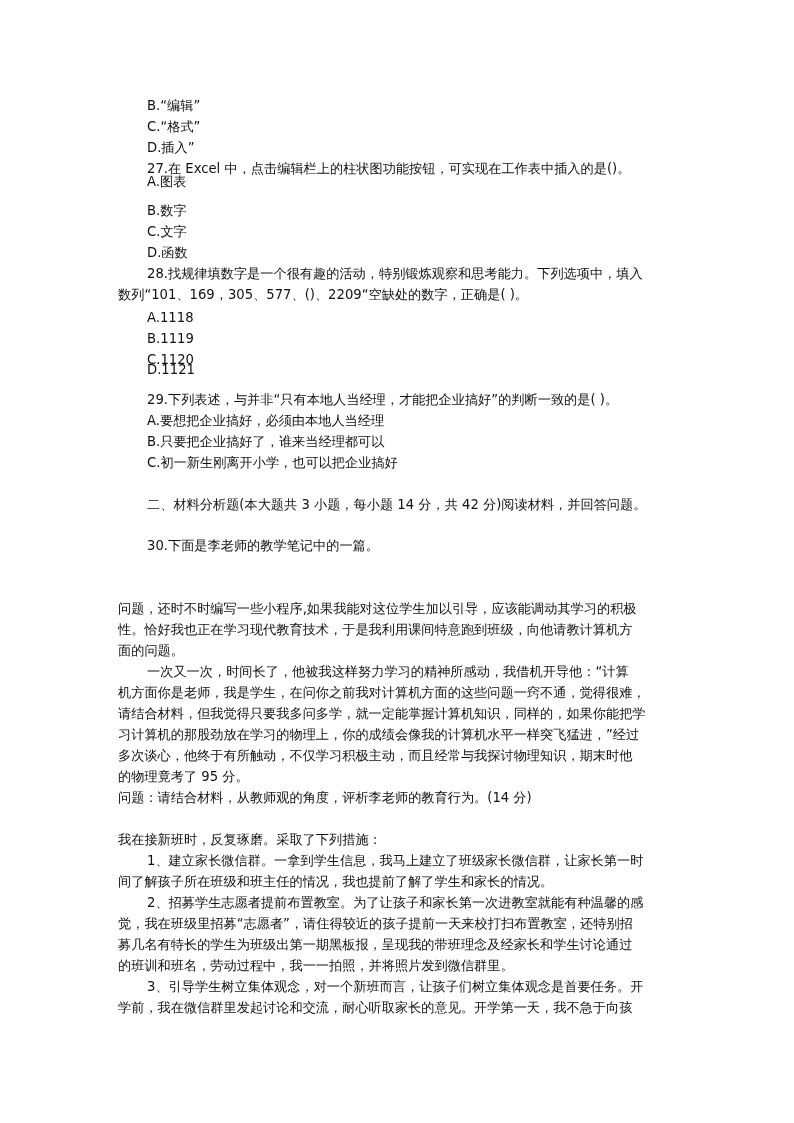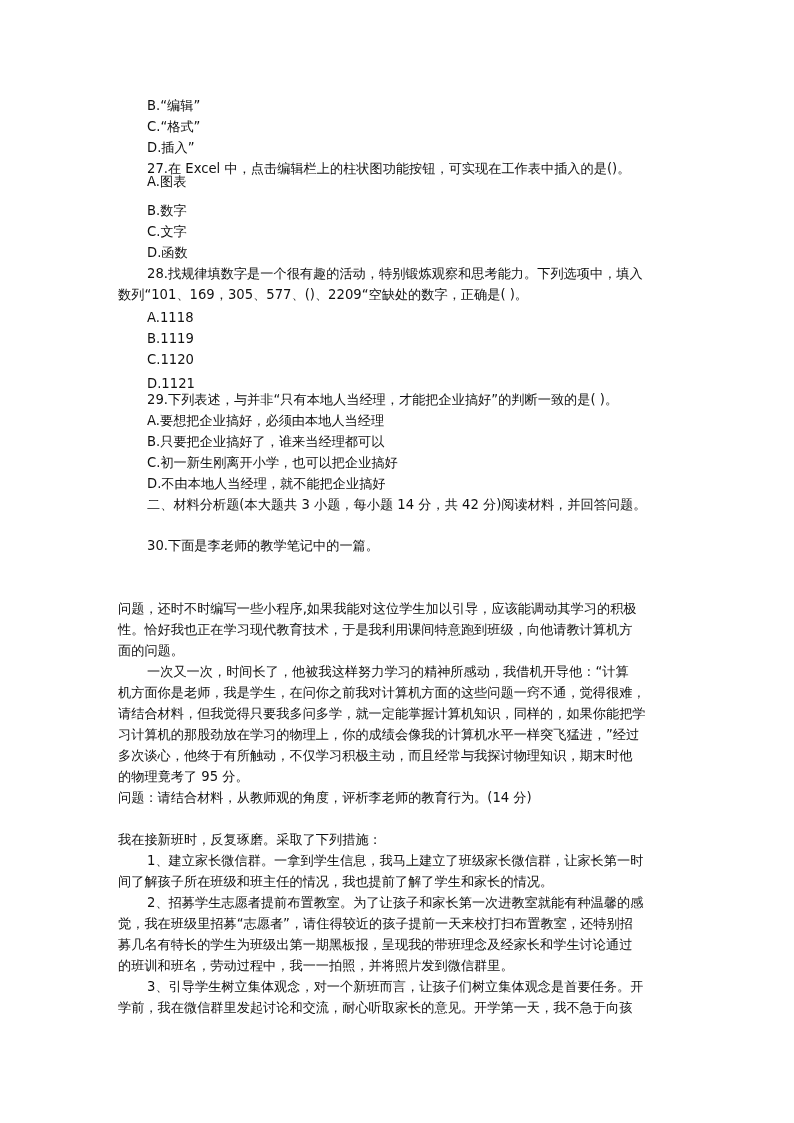--- a/index.html
+++ b/index.html
@@ -20,26 +20,25 @@
   <div class="ln l1" style="top:161px">27.在 Excel 中，点击编辑栏上的柱状图功能按钮，可实现在工作表中插入的是()。</div>
   <div class="ln l1" style="top:174px">A.图表</div>
   <div class="ln l1" style="top:203px">B.数字</div>
   <div class="ln l1" style="top:224px">C.文字</div>
   <div class="ln l1" style="top:245px">D.函数</div>
   <div class="ln l1" style="top:266px">28.找规律填数字是一个很有趣的活动，特别锻炼观察和思考能力。下列选项中，填入</div>
   <div class="ln l0" style="top:287px">数列“101、169，305、577、()、2209“空缺处的数字，正确是( )。</div>
   <div class="ln l1" style="top:310px">A.1118</div>
   <div class="ln l1" style="top:331px">B.1119</div>
   <div class="ln l1" style="top:352px">C.1120</div>
-  <div class="ln l1" style="top:376px">D.1121</div>
+  <div class="ln l1" style="top:362px">D.1121</div>
   <div class="ln l1" style="top:392px">29.下列表述，与并非“只有本地人当经理，才能把企业搞好”的判断一致的是( )。</div>
   <div class="ln l1" style="top:413px">A.要想把企业搞好，必须由本地人当经理</div>
   <div class="ln l1" style="top:434px">B.只要把企业搞好了，谁来当经理都可以</div>
   <div class="ln l1" style="top:455px">C.初一新生刚离开小学，也可以把企业搞好</div>
-  <div class="ln l1" style="top:476px">D.不由本地人当经理，就不能把企业搞好</div>
   <div class="ln l1" style="top:497px">二、材料分析题(本大题共 3 小题，每小题 14 分，共 42 分)阅读材料，并回答问题。</div>
   <div class="ln l1" style="top:538px">30.下面是李老师的教学笔记中的一篇。</div>
   <div class="ln l0" style="top:601px">问题，还时不时编写一些小程序,如果我能对这位学生加以引导，应该能调动其学习的积极</div>
   <div class="ln l0" style="top:622px">性。恰好我也正在学习现代教育技术，于是我利用课间特意跑到班级，向他请教计算机方</div>
   <div class="ln l0" style="top:643px">面的问题。</div>
   <div class="ln l1" style="top:664px">一次又一次，时间长了，他被我这样努力学习的精神所感动，我借机开导他：“计算</div>
   <div class="ln l0" style="top:685px">机方面你是老师，我是学生，在问你之前我对计算机方面的这些问题一窍不通，觉得很难，</div>
   <div class="ln l0" style="top:706px">请结合材料，但我觉得只要我多问多学，就一定能掌握计算机知识，同样的，如果你能把学</div>
   <div class="ln l0" style="top:727px">习计算机的那股劲放在学习的物理上，你的成绩会像我的计算机水平一样突飞猛进，”经过</div>
   <div class="ln l0" style="top:748px">多次谈心，他终于有所触动，不仅学习积极主动，而且经常与我探讨物理知识，期末时他</div>

